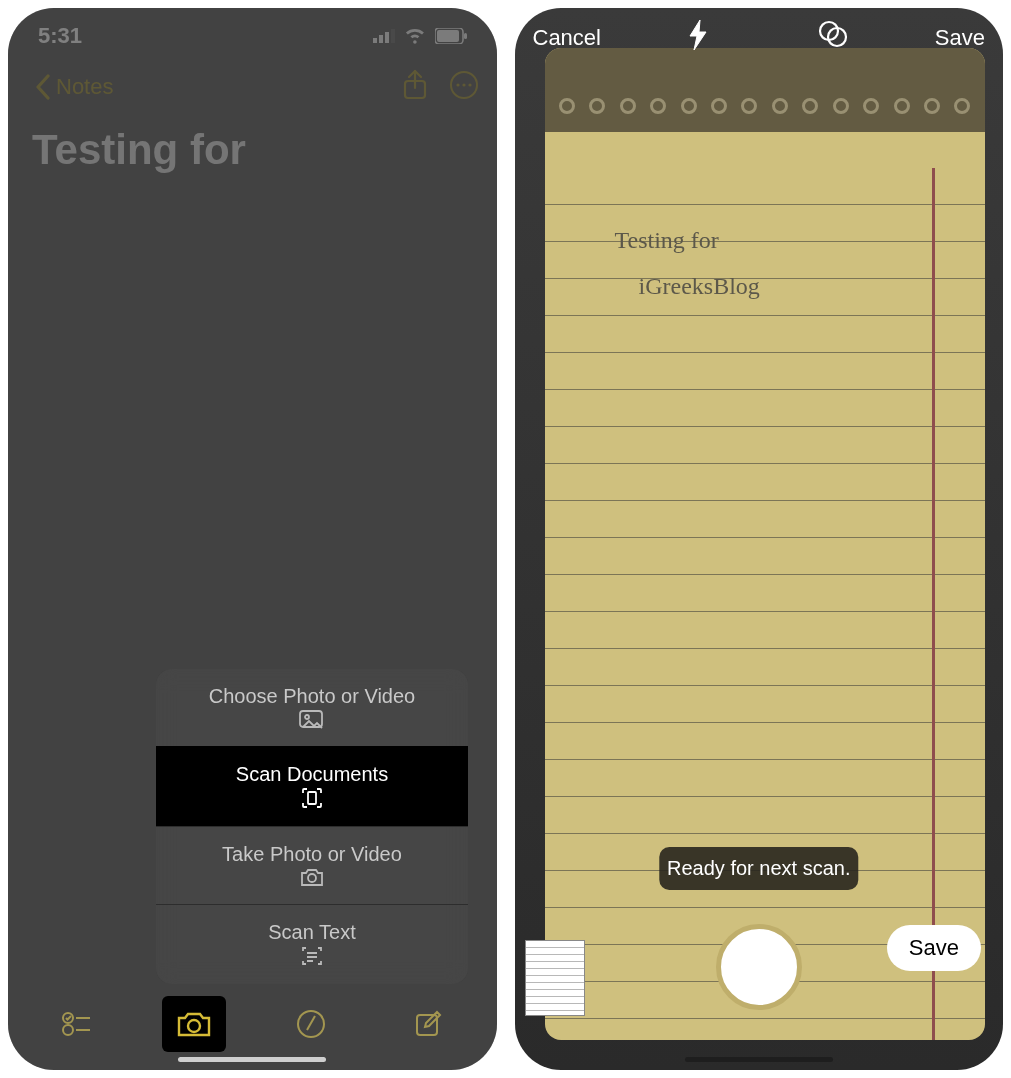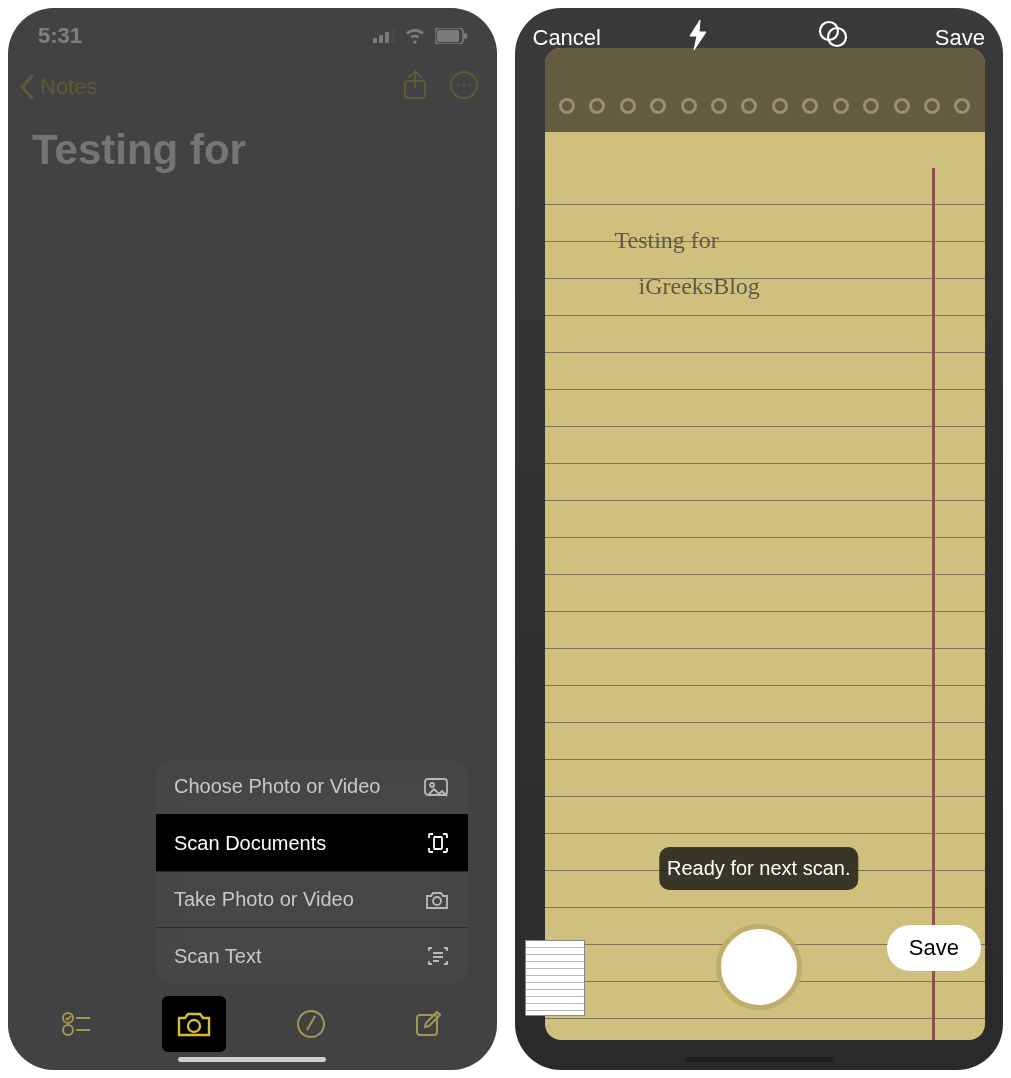--- a/index.html
+++ b/index.html
@@ -38,20 +38,21 @@
     font-weight: 600;
   }
   .status-icons { display: flex; gap: 8px; align-items: center; }
   .status-icons svg { display: block; }
   .nav-row {
     display: flex;
     justify-content: space-between;
     align-items: center;
     padding: 10px 18px 4px 10px;
     height: 56px;
+    margin-left: 16px;
   }
   .back-btn {
     display: flex; align-items: center; gap: 4px;
     color: #aea362;
     font-size: 22px;
   }
   .nav-actions { display: flex; gap: 20px; align-items: center; }
   .nav-actions svg { stroke: #aea362; }
   .note-title {
     padding: 12px 24px;
@@ -73,20 +74,21 @@
   }
   .sheet-item {
     display: flex;
     justify-content: space-between;
     align-items: center;
     padding: 16px 18px;
     font-size: 20px;
     font-weight: 400;
     color: #c9c9c9;
     border-top: 1px solid rgba(0,0,0,0.35);
+    flex-direction: column;
   }
   .sheet-item:first-child { border-top: none; }
   .sheet-item.highlight { background: #000000; color: #fff; }
   .sheet-item.highlight svg { stroke:#fff; fill:none; }
   .sheet-item svg { stroke:#b9b9b9; fill:none; }
   
   .toolbar {
     position: absolute; bottom: 0; left: 0; right: 0;
     height: 76px;
     display: flex;

